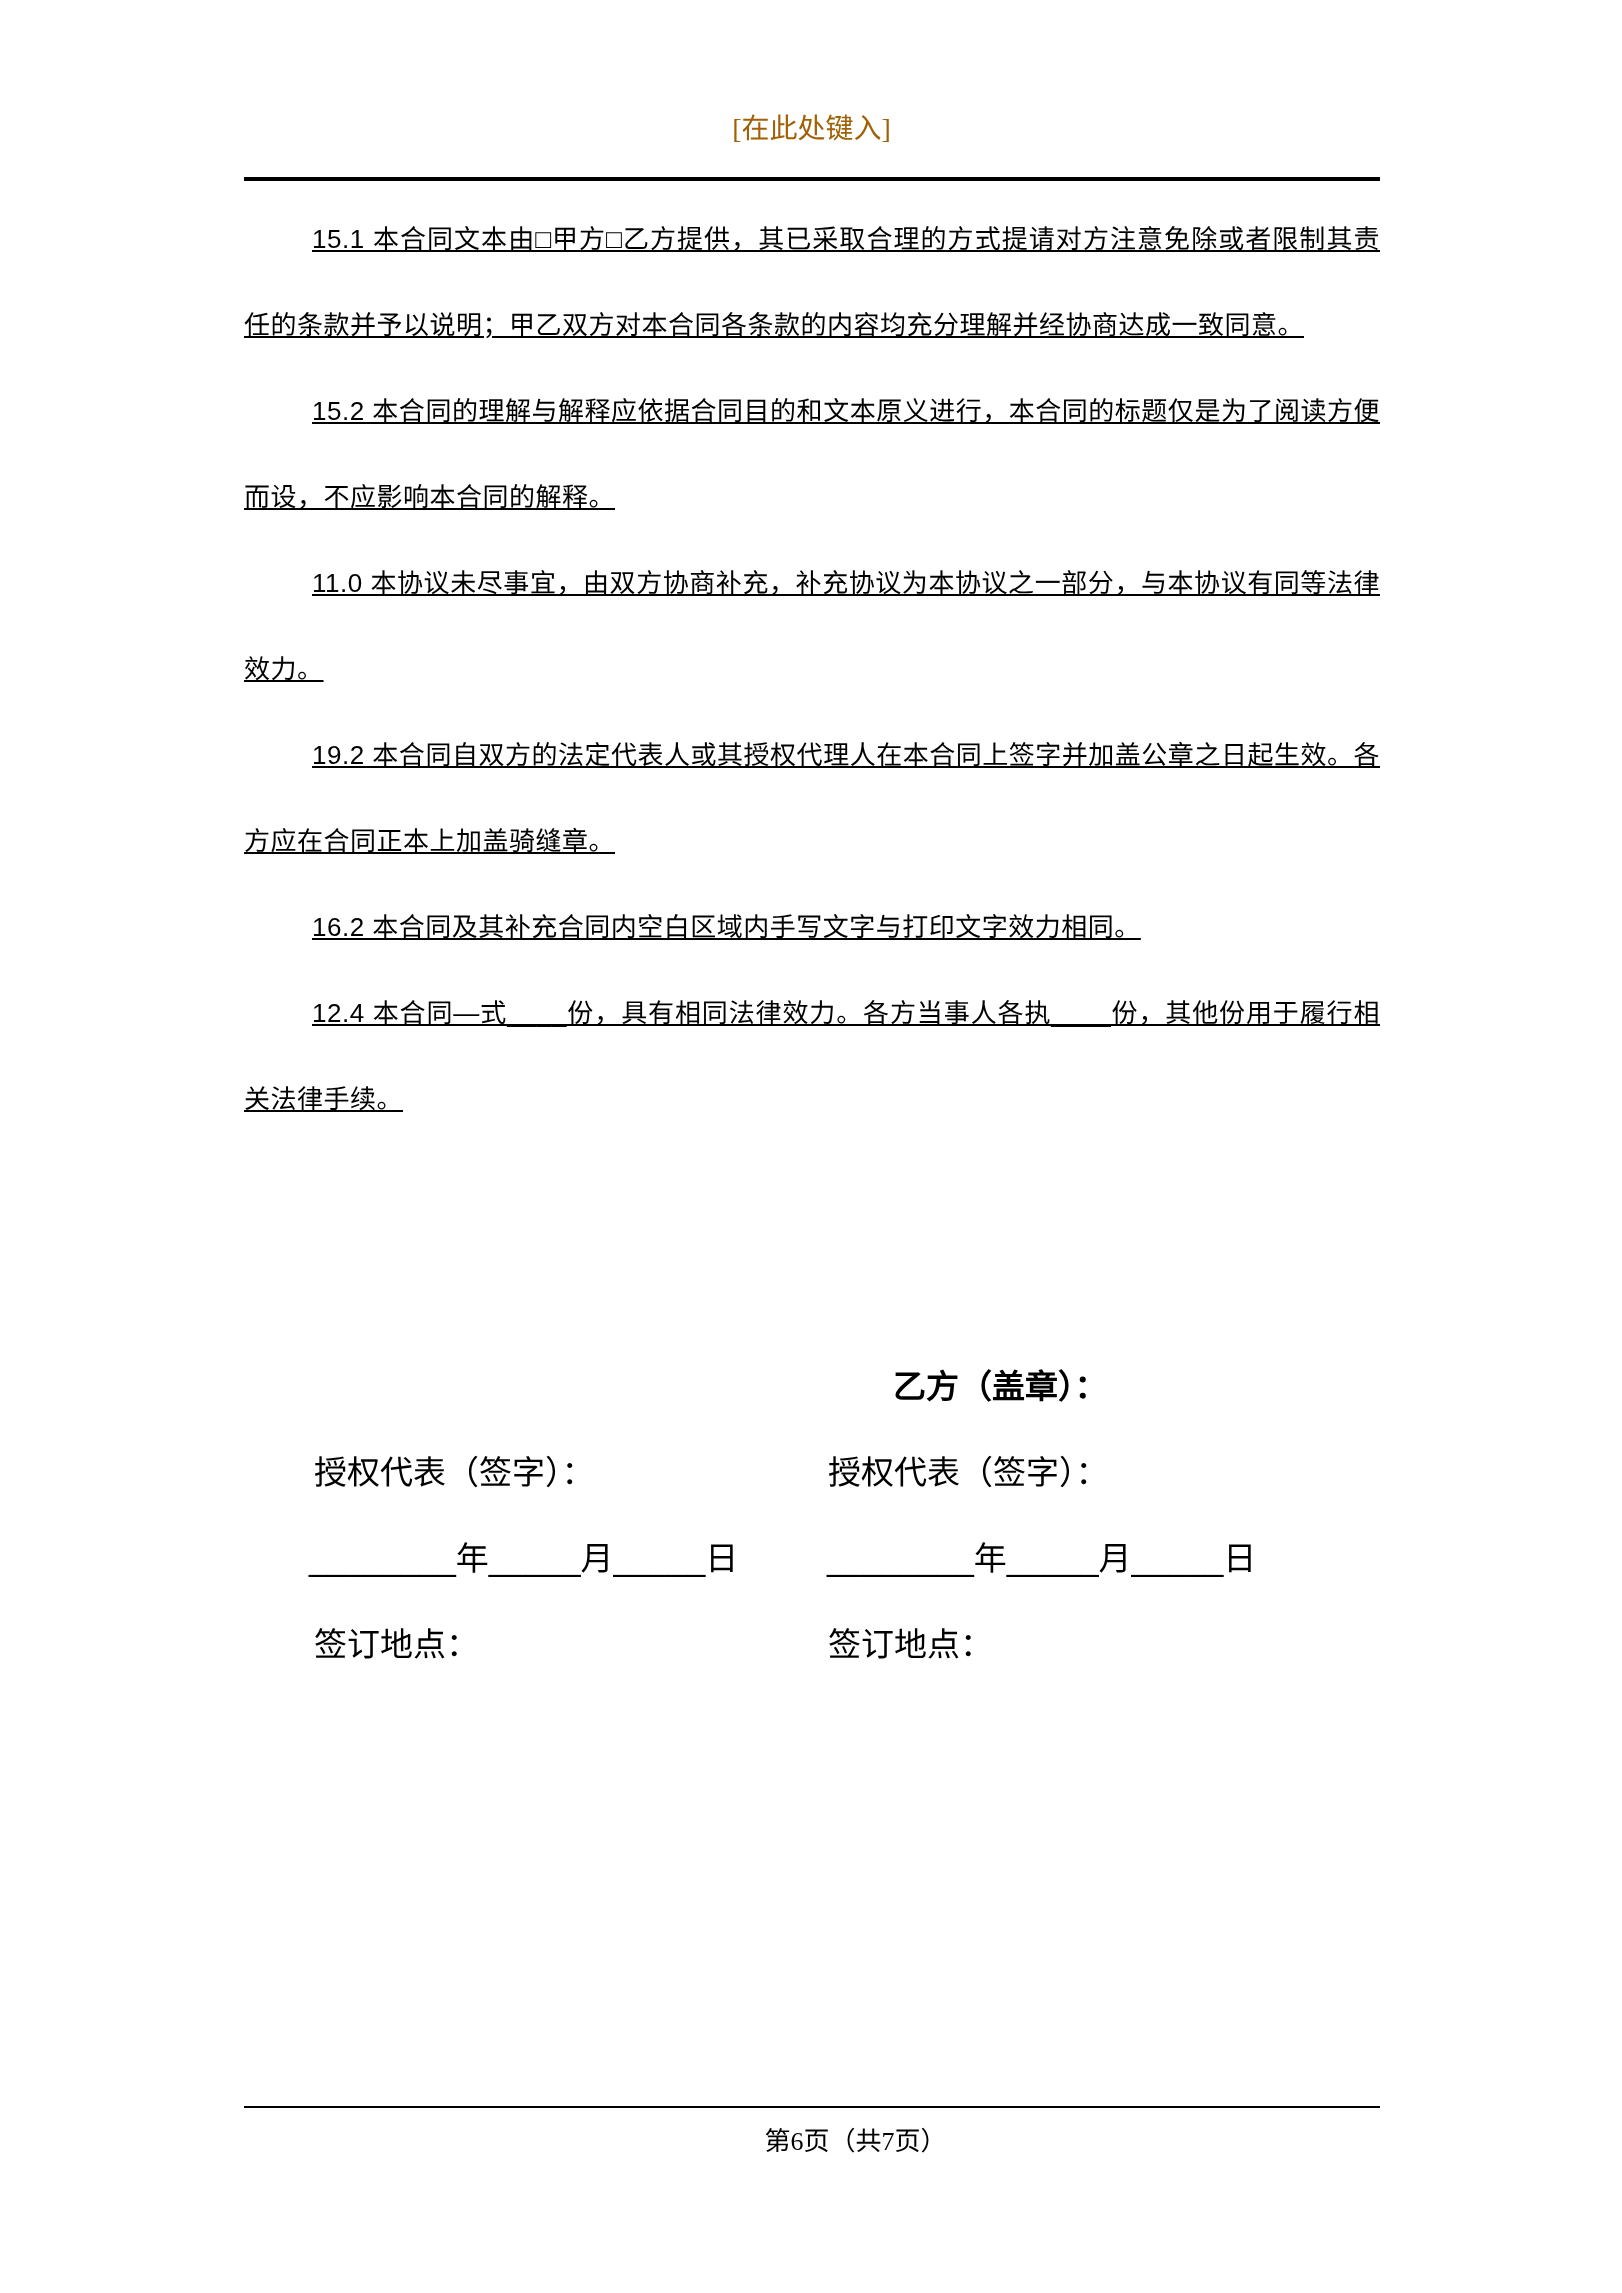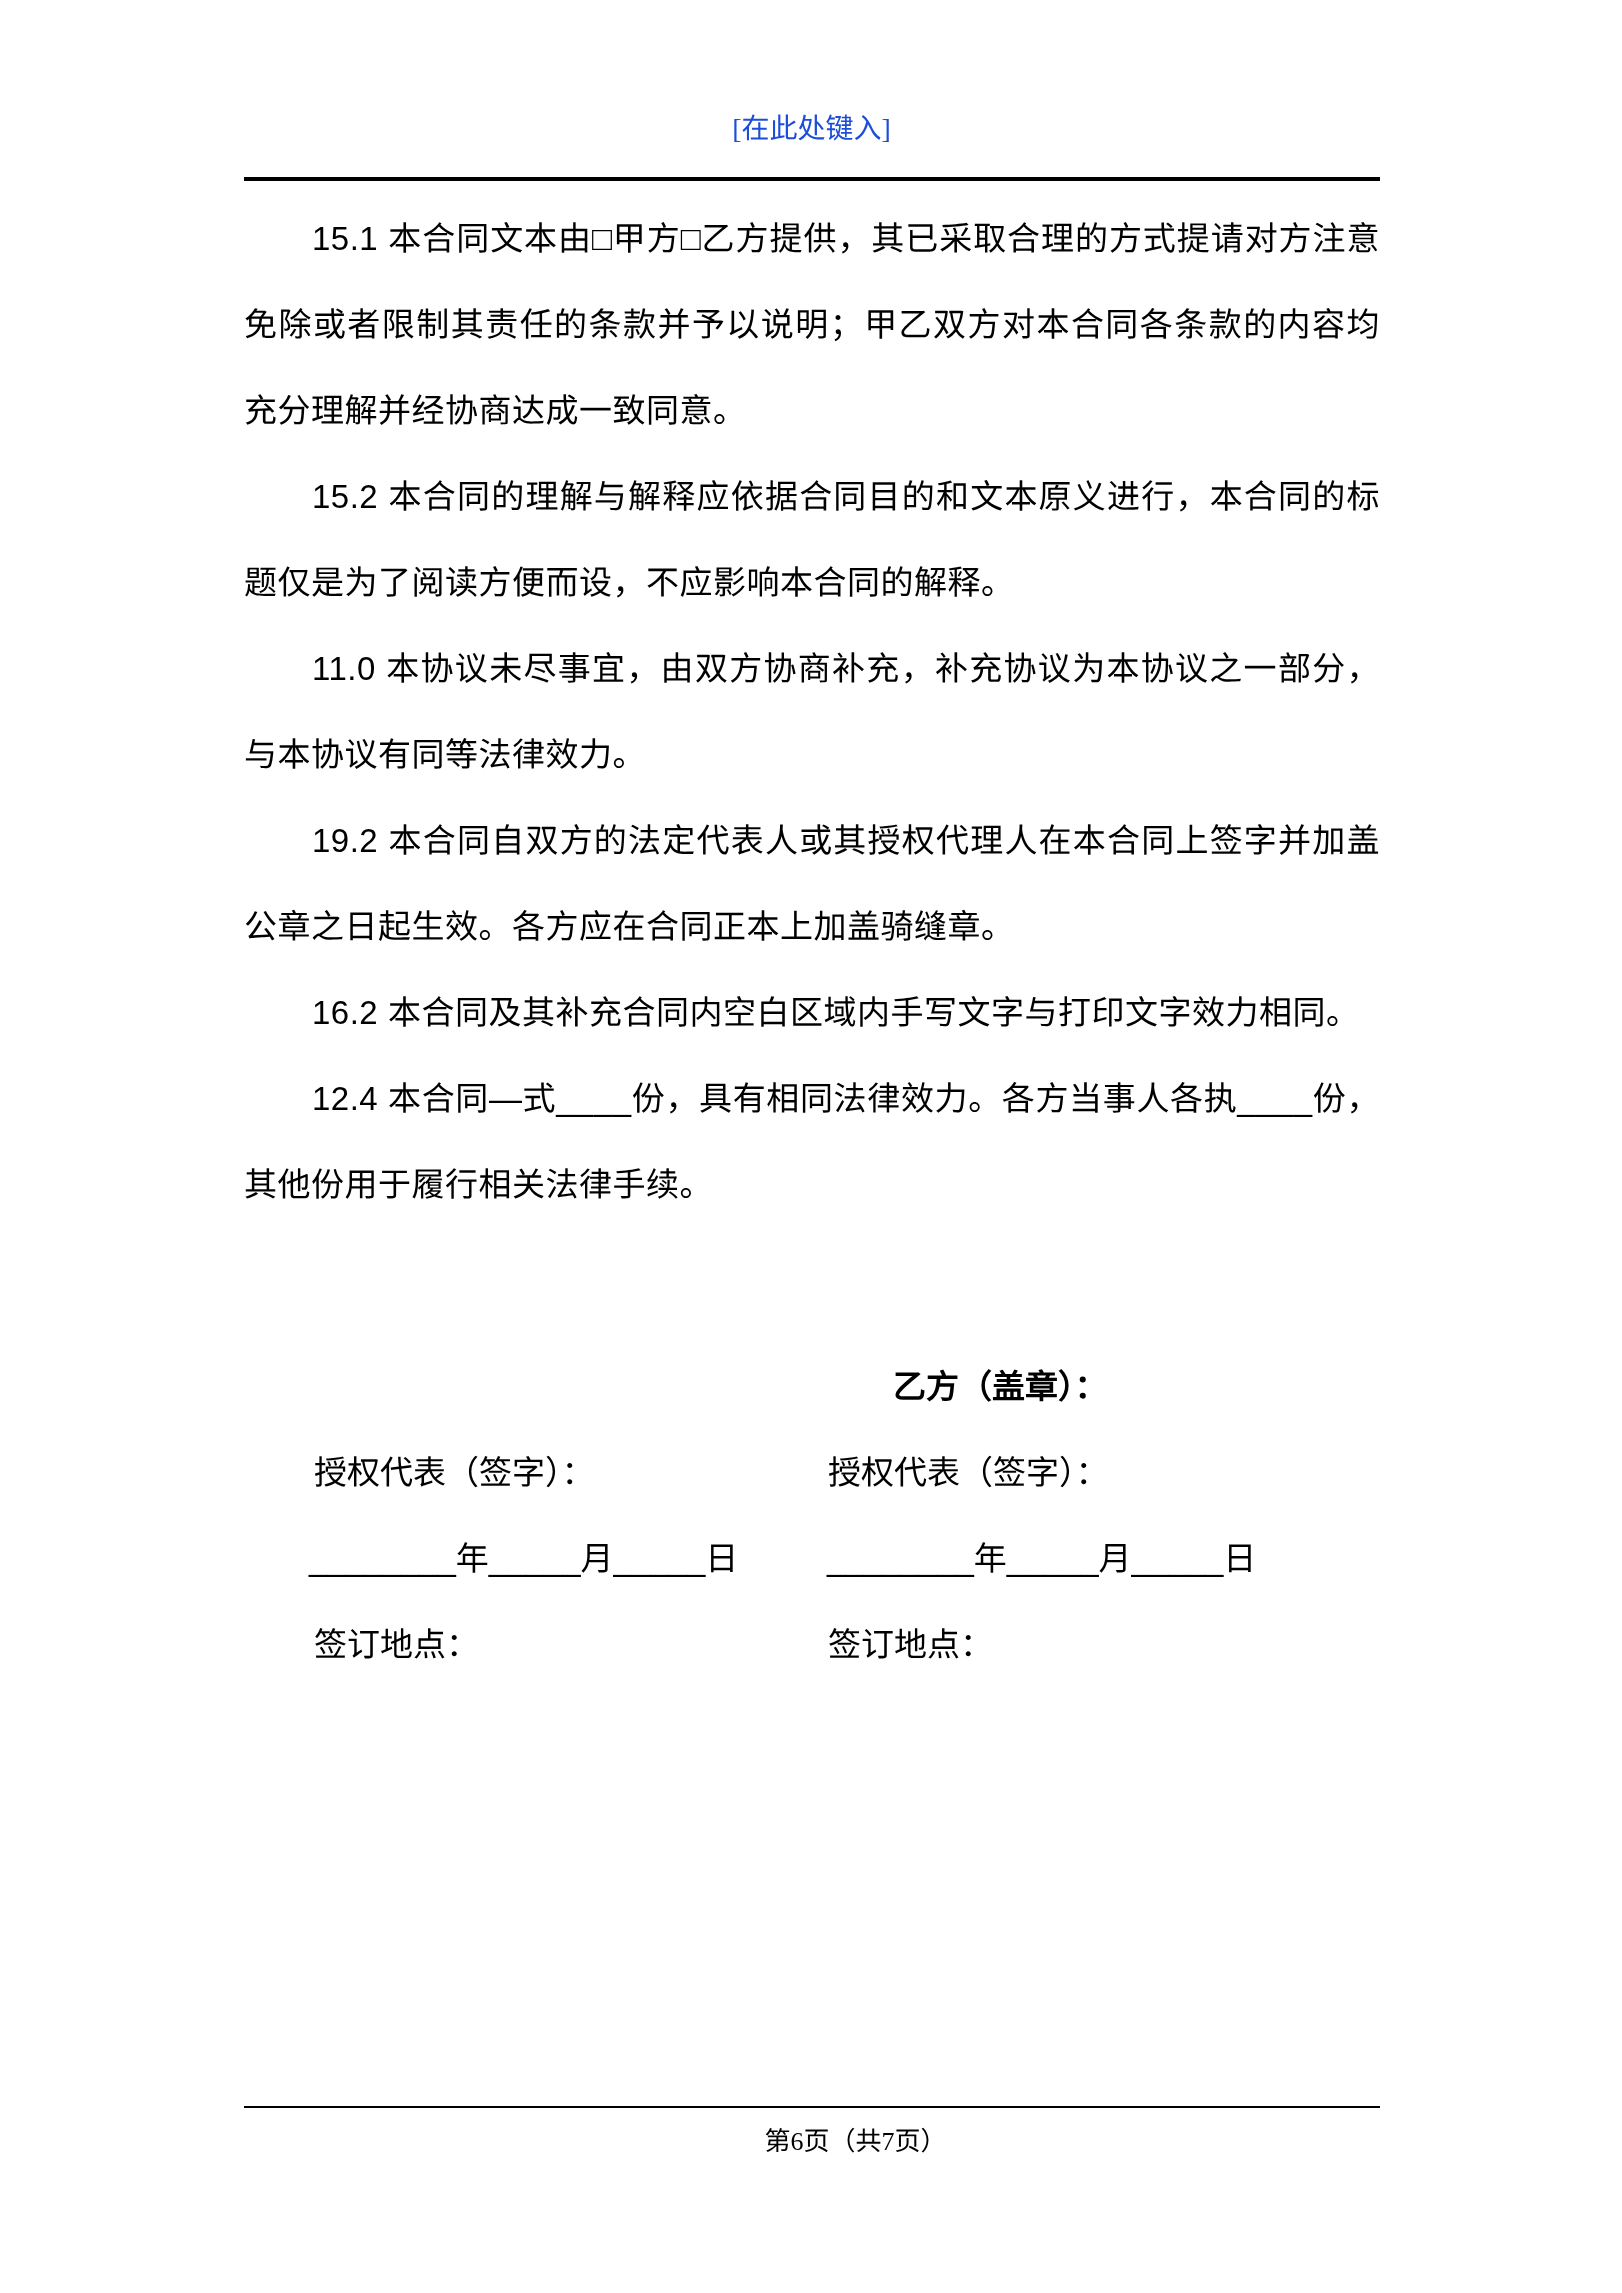--- a/index.html
+++ b/index.html
@@ -19,41 +19,42 @@
   
   .doc-header {
     position: absolute;
     top: 111px;
     left: 0;
     width: 100%;
     text-align: center;
     font-family: "Liberation Serif", "DejaVu Serif", serif;
     font-size: 28px;
     line-height: 36px;
-    color: #1d4ed8;
+    color: #a16207;
   }
   .header-rule {
     position: absolute;
     top: 177px;
     left: 244px;
     width: 1136px;
     height: 0;
     border-top: 4.5px solid #000000;
   }
   
   .doc-body {
     position: absolute;
     top: 196px;
     left: 244px;
     width: 1136px;
-    font-size: 33px;
+    font-size: 26px;
     line-height: 86px;
     text-align: justify;
     text-justify: inter-ideograph;
     letter-spacing: 0.5px;
+    text-decoration: underline;
   }
   .doc-body p {
     margin: 0;
     padding: 0;
     text-indent: 68px;
   }
   .doc-body p.heading {
     font-weight: bold;
     text-align: left;
   }

